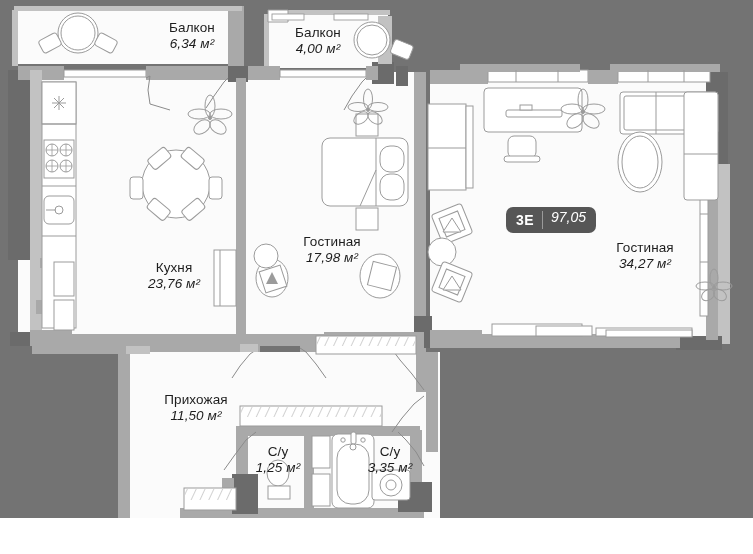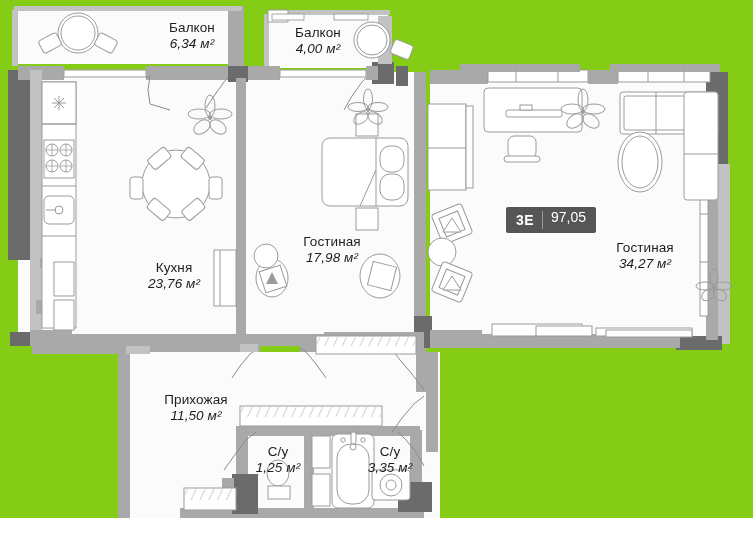--- a/index.html
+++ b/index.html
@@ -5,21 +5,21 @@
   html, body {
     margin: 0;
     padding: 0;
     background: #ffffff;
     font-family: "Liberation Sans", sans-serif;
   }
   #plan-root {
     position: relative;
     width: 753px;
     height: 518px;
-    background: #84cc16;
+    background: #737373;
     overflow: hidden;
   }
   #plan-svg {
     position: absolute;
     left: 0; top: 0;
     width: 753px;
     height: 554px;
   }
   .room-label {
     position: absolute;
@@ -32,21 +32,21 @@
     pointer-events: none;
     letter-spacing: 0.1px;
   }
   .room-label .rl-name { display: block; }
   .room-label .rl-area { display: block; font-style: italic; }
   .badge {
     position: absolute;
     display: flex;
     align-items: stretch;
     background: #565656;
-    border-radius: 2px;
+    border-radius: 7px;
     height: 26px;
     color: #ffffff;
     overflow: hidden;
   }
   .badge .badge-code {
     display: flex;
     align-items: center;
     padding: 0 8px 0 10px;
     font-weight: bold;
     font-size: 14px;
@@ -55,20 +55,21 @@
   .badge .badge-div {
     width: 1px;
     background: #9a9a9a;
     margin: 4px 0;
   }
   .badge .badge-area {
     display: flex;
     align-items: center;
     padding: 0 10px 6px 8px;
     font-size: 14px;
+    font-style: italic;
   }
 </style>
 </head>
 <body>
 
 <div id="plan-root">
 
   <svg id="plan-svg" viewBox="0 0 753 554">
     <defs>
       <pattern id="hatch" width="8" height="8" patternTransform="rotate(25)" patternUnits="userSpaceOnUse">

